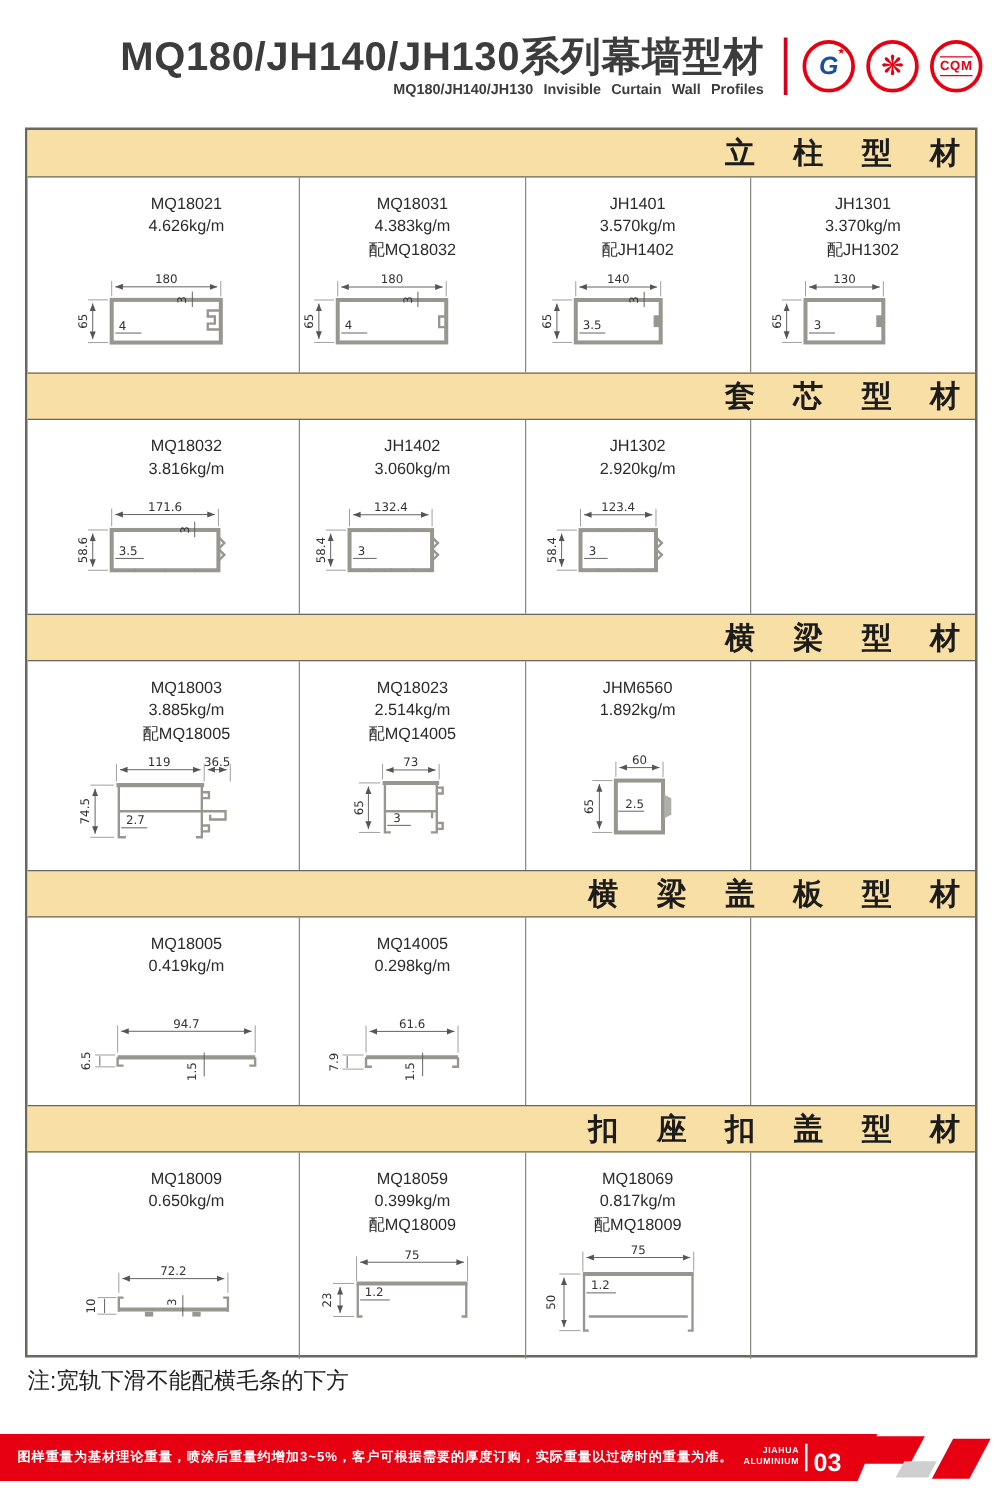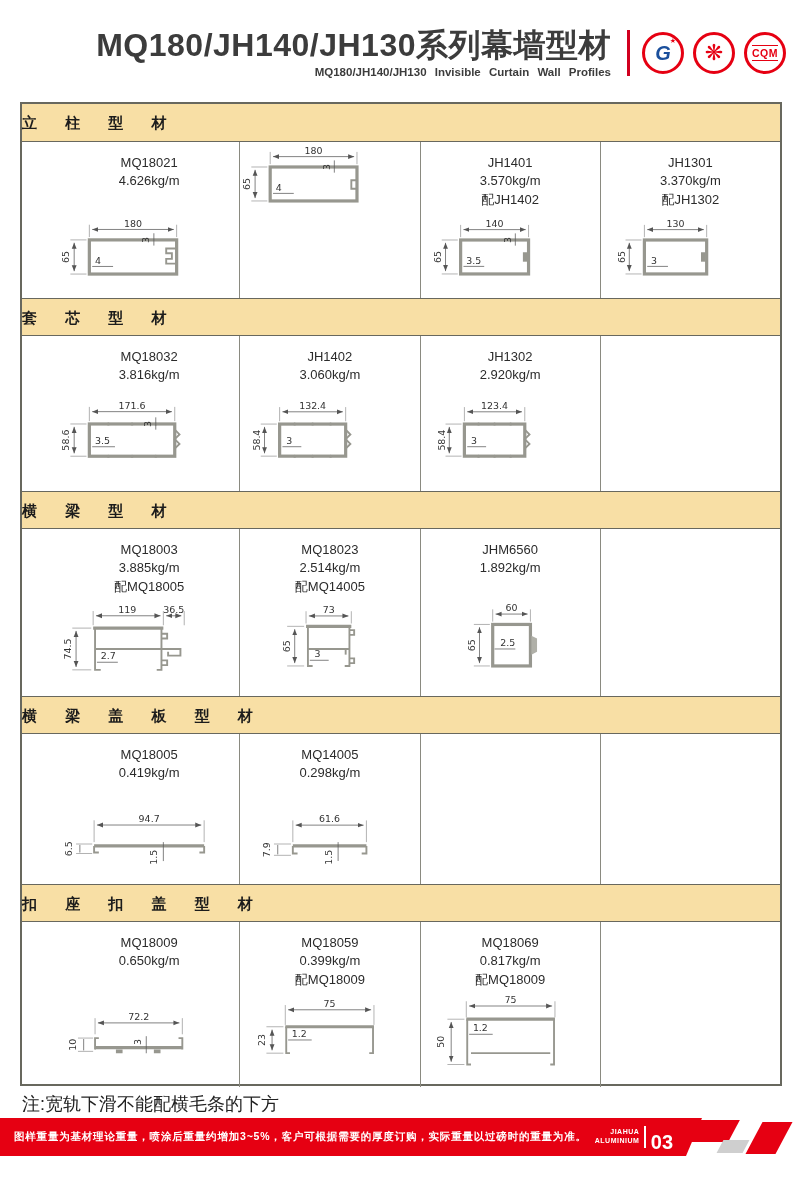--- a/index.html
+++ b/index.html
@@ -16,42 +16,42 @@
   .logo{width:42px;height:42px;border-radius:50%;border:3px solid #e60012;box-sizing:border-box;
         display:flex;align-items:center;justify-content:center;position:relative;background:#fff;}
   .logo-g span.gchar{font-size:20px;font-weight:bold;font-style:italic;color:#1a4f9c;}
   .logo-g .star{position:absolute;top:2px;right:5px;font-size:7px;color:#e60012;font-style:normal;}
   .logo-flower span{font-size:22px;color:#e60012;line-height:1;}
   .logo-cqm span{font-size:10.5px;font-weight:bold;color:#e60012;letter-spacing:.5px;
                  border-top:1.5px solid #e60012;border-bottom:1.5px solid #e60012;padding:1px 0;}
 
   
   .catalog{margin:6px 18px 0 20px;border:2px solid #68685e;}
-  .band{height:38px;line-height:38px;text-align:left;background:#f8dfa5;
+  .band{height:38px;line-height:38px;text-align:right;background:#f8dfa5;
         border-top:1px solid #68685e;border-bottom:1px solid #68685e;
-        font-size:15px;font-weight:bold;color:#1c1c1c;letter-spacing:12px;box-sizing:border-box;}
+        font-size:24px;font-weight:bold;color:#1c1c1c;letter-spacing:12px;box-sizing:border-box;}
   .sec:first-child .band{border-top:none;}
   .body{display:grid;grid-template-columns:repeat(4,1fr);padding-left:37px;}
   .cell{display:flex;flex-direction:column;align-items:center;min-width:0;}
   .cell + .cell{border-left:1px solid #8a8a80;}
   .plabel{text-align:center;padding-top:12px;box-sizing:border-box;font-size:13px;line-height:1.42;color:#2b2b2b;}
   .s1 .plabel{height:73px;} .s2 .plabel{height:57px;} .s3 .plabel{height:72px;}
   .s4 .plabel{height:70px;} .s5 .plabel{height:70px;}
   .draw{display:block;width:100%;}
 
   
   .p{stroke:#97978f;fill:none;stroke-width:3.4;stroke-linejoin:miter;}
   .pt{stroke:#97978f;fill:none;stroke-width:2;stroke-linejoin:miter;}
   .dim{stroke:#5a5a5a;stroke-width:.8;fill:none;}
   .ext{stroke:#8b8b8b;stroke-width:.7;}
   .d{font:10px "DejaVu Sans",sans-serif;fill:#333;}
 
   
   .note{margin:6px 0 0 22px;font-size:18px;color:#222;}
-  footer{position:absolute;left:0;top:1118px;width:800px;height:44px;}
+  footer{position:absolute;left:0;top:1147px;width:800px;height:44px;}
   .redbar{position:absolute;left:0;top:0;width:702px;height:38px;background:#e60012;color:#fff;
           display:flex;align-items:center;padding-left:14px;box-sizing:border-box;
           clip-path:polygon(0 0,100% 0,calc(100% - 16px) 100%,0 100%);}
   .ftext{font-size:10.5px;font-weight:bold;letter-spacing:.8px;white-space:nowrap;}
   .brand{display:flex;align-items:center;margin-left:8px;}
   .brand-names{text-align:right;font-size:7px;font-weight:bold;line-height:1.25;letter-spacing:.5px;}
   .vbar{width:1.5px;height:22px;background:#fff;margin:0 5px;}
   .pagenum{font-size:20px;font-weight:bold;margin-top:11px;}
   .shapes{position:absolute;right:2px;top:0;width:108px;height:44px;}
   .sh{position:absolute;transform:skewX(-28deg);}
@@ -114,20 +114,25 @@
             <text class="d" transform="rotate(-90 11 42)" x="11" y="42" text-anchor="middle">65</text>
             <rect class="p" x="32" y="24" width="92" height="36"></rect>
             <path class="pt" d="M123,33 h-10 v5 h6 v6 h-6 v5 h10"></path>
             <line class="dim" x1="100" y1="17" x2="100" y2="30"></line>
             <text class="d" transform="rotate(-90 95 24)" x="95" y="24" text-anchor="middle">3</text>
             <line class="dim" x1="35" y1="52" x2="57" y2="52"></line>
             <text class="d" x="38" y="49">4</text>
           </svg>
         </div>
         <div class="cell">
+          <div class="plabel">
+            <div>MQ18031</div>
+            <div>4.383kg/m</div>
+            <div>配MQ18032</div>
+          </div>
           <svg class="draw" viewBox="0 0 190 83" style="height:83px">
             <line class="ext" x1="32" y1="21" x2="32" y2="8"></line>
               <line class="ext" x1="124" y1="21" x2="124" y2="8"></line>
             <line class="dim" x1="35" y1="13" x2="121" y2="13" marker-start="url(#arr)" marker-end="url(#arr)"></line>
             <text class="d" x="78" y="10" text-anchor="middle">180</text>
             <line class="ext" x1="29" y1="24" x2="12" y2="24"></line>
               <line class="ext" x1="29" y1="60" x2="12" y2="60"></line>
             <line class="dim" x1="16" y1="27" x2="16" y2="57" marker-start="url(#arr)" marker-end="url(#arr)"></line>
             <text class="d" transform="rotate(-90 11 42)" x="11" y="42" text-anchor="middle">65</text>
             <rect class="p" x="32" y="24" width="92" height="36"></rect>

